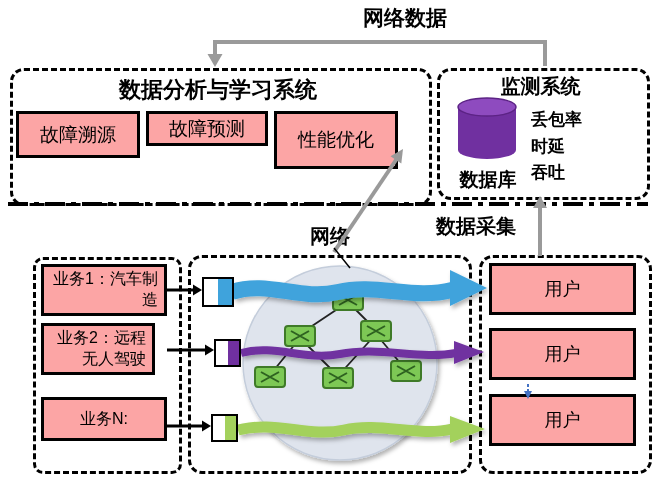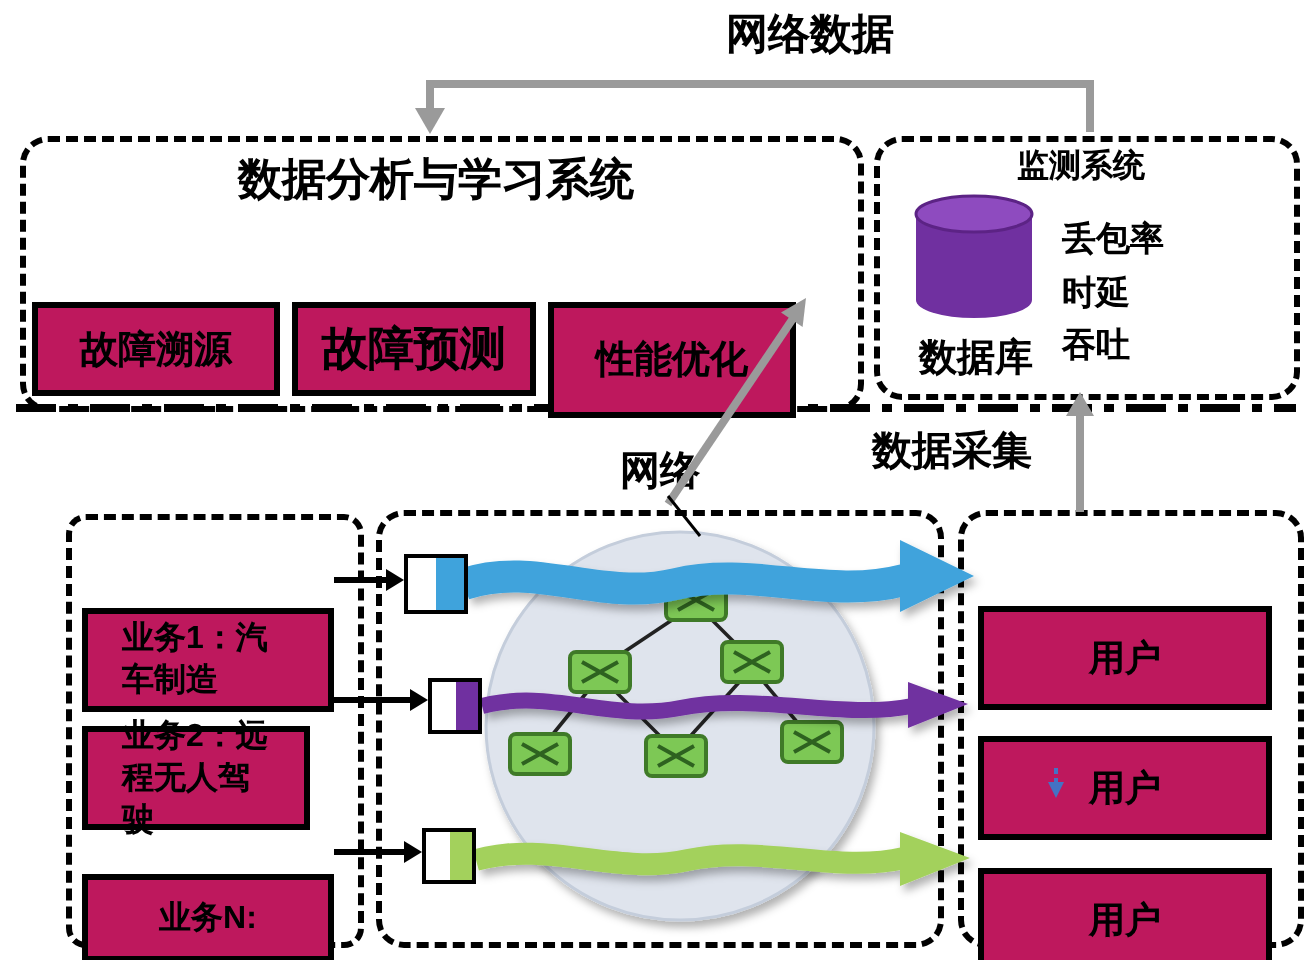--- a/index.html
+++ b/index.html
@@ -1,50 +1,50 @@
 <!DOCTYPE html>
 <html><head>
 <meta charset="utf-8">
 <style>
   html,body{margin:0;padding:0;background:#fff;}
   body{font-family:"Liberation Sans","DejaVu Sans",sans-serif;color:#000;}
   .canvas{position:relative;width:654px;height:480px;background:#fff;overflow:hidden;}
   .dashed{position:absolute;border:3px dashed #000;border-radius:14px;background:transparent;z-index:1;}
-  .solid-box{position:absolute;border:3px solid #000;background:#be185d;z-index:3;
-             display:flex;align-items:center;justify-content:center;font-weight:bold;box-sizing:border-box;margin-top:40px;}
+  .solid-box{position:absolute;border:3px solid #000;background:#fca5a5;z-index:3;
+             display:flex;align-items:center;justify-content:center;font-weight:normal;box-sizing:border-box;}
   .label{position:absolute;font-weight:bold;z-index:3;line-height:1.15;}
   .center{text-align:center;}
   .divider{position:absolute;left:8px;top:202px;width:640px;height:4px;z-index:1;
            background:repeating-linear-gradient(90deg,#000 0 20px,transparent 20px 26px,#000 26px 31px,transparent 31px 37px);}
   .port{position:absolute;border:2.5px solid #000;display:flex;z-index:5;box-sizing:border-box;background:#fff;}
   .port .half{flex:1 1 50%;}
   svg.overlay{position:absolute;left:0;top:0;z-index:4;pointer-events:none;}
-  .svc{justify-content:flex-start;text-align:left;padding:2px 17px;font-size:16px;}
+  .svc{justify-content:flex-start;text-align:right;padding:2px 6px;font-size:16px;}
 </style>
 </head>
 <body>
 
 <div class="canvas">
 
   <div class="dashed" style="left:10px;top:68px;width:416px;height:132px;"></div>
   <div class="dashed" style="left:437px;top:68px;width:207px;height:126px;"></div>
   <div class="dashed" style="left:33px;top:257px;width:143px;height:211px;border-radius:10px;"></div>
   <div class="dashed" style="left:188px;top:255px;width:278px;height:213px;"></div>
   <div class="dashed" style="left:479px;top:255px;width:167px;height:213px;"></div>
 
   <div class="divider"></div>
 
   <div class="label center" style="left:325px;top:6px;width:160px;font-size:21px;">网络数据</div>
 
   <div class="label center" style="left:10px;top:77px;width:416px;font-size:22px;text-align:center;">数据分析与学习系统</div>
   <div class="solid-box" style="left:16px;top:111px;width:124px;height:47px;font-size:19px;">故障溯源</div>
-  <div class="solid-box" style="left:146px;top:111px;width:122px;height:47px;font-size:23px;">故障预测</div>
+  <div class="solid-box" style="left:146px;top:111px;width:122px;height:35px;font-size:19px;">故障预测</div>
   <div class="solid-box" style="left:274px;top:111px;width:124px;height:58px;font-size:19px;">性能优化</div>
 
-  <div class="label center" style="left:437px;top:75px;width:207px;font-size:16px;text-align:center;">监测系统</div>
+  <div class="label center" style="left:437px;top:75px;width:207px;font-size:20px;text-align:center;">监测系统</div>
   <div class="label" style="left:531px;top:110px;font-size:17px;">丢包率</div>
   <div class="label" style="left:531px;top:137px;font-size:17px;">时延</div>
   <div class="label" style="left:531px;top:163px;font-size:17px;">吞吐</div>
   <div class="label center" style="left:438px;top:169px;width:100px;font-size:19px;">数据库</div>
 
   <div class="label center" style="left:298px;top:225px;width:64px;font-size:20px;">网络</div>
   <div class="label center" style="left:420px;top:215px;width:112px;font-size:20px;">数据采集</div>
 
   <div class="solid-box svc" style="left:41px;top:264px;width:126px;height:52px;">业务1：汽车制造</div>
   <div class="solid-box svc" style="left:41px;top:323px;width:114px;height:52px;">业务2：远程无人驾驶</div>

